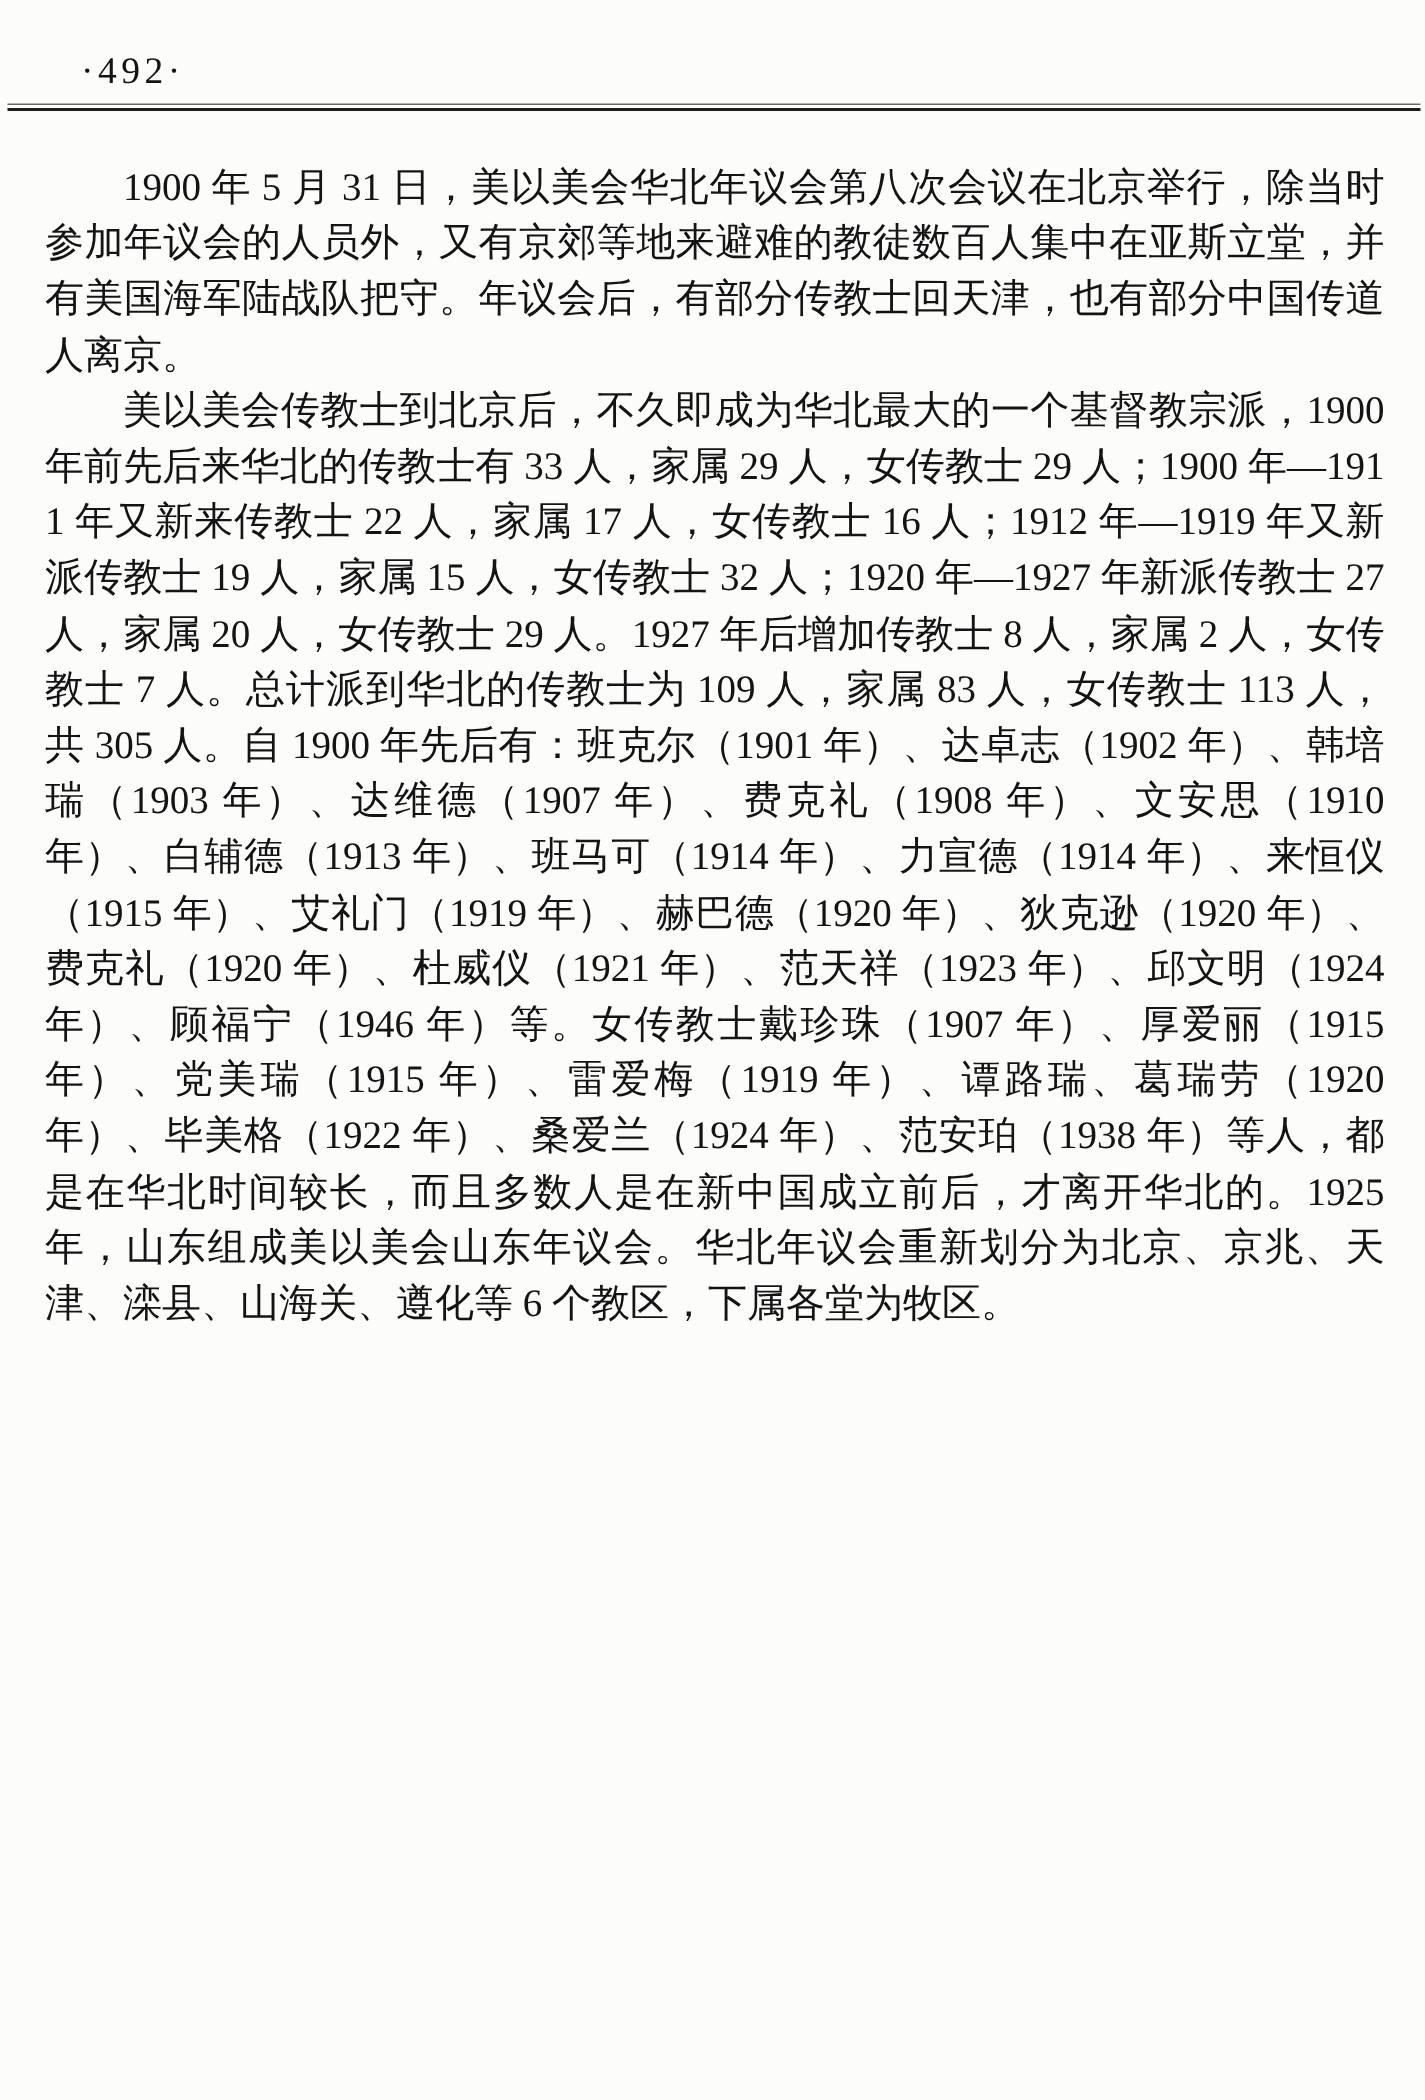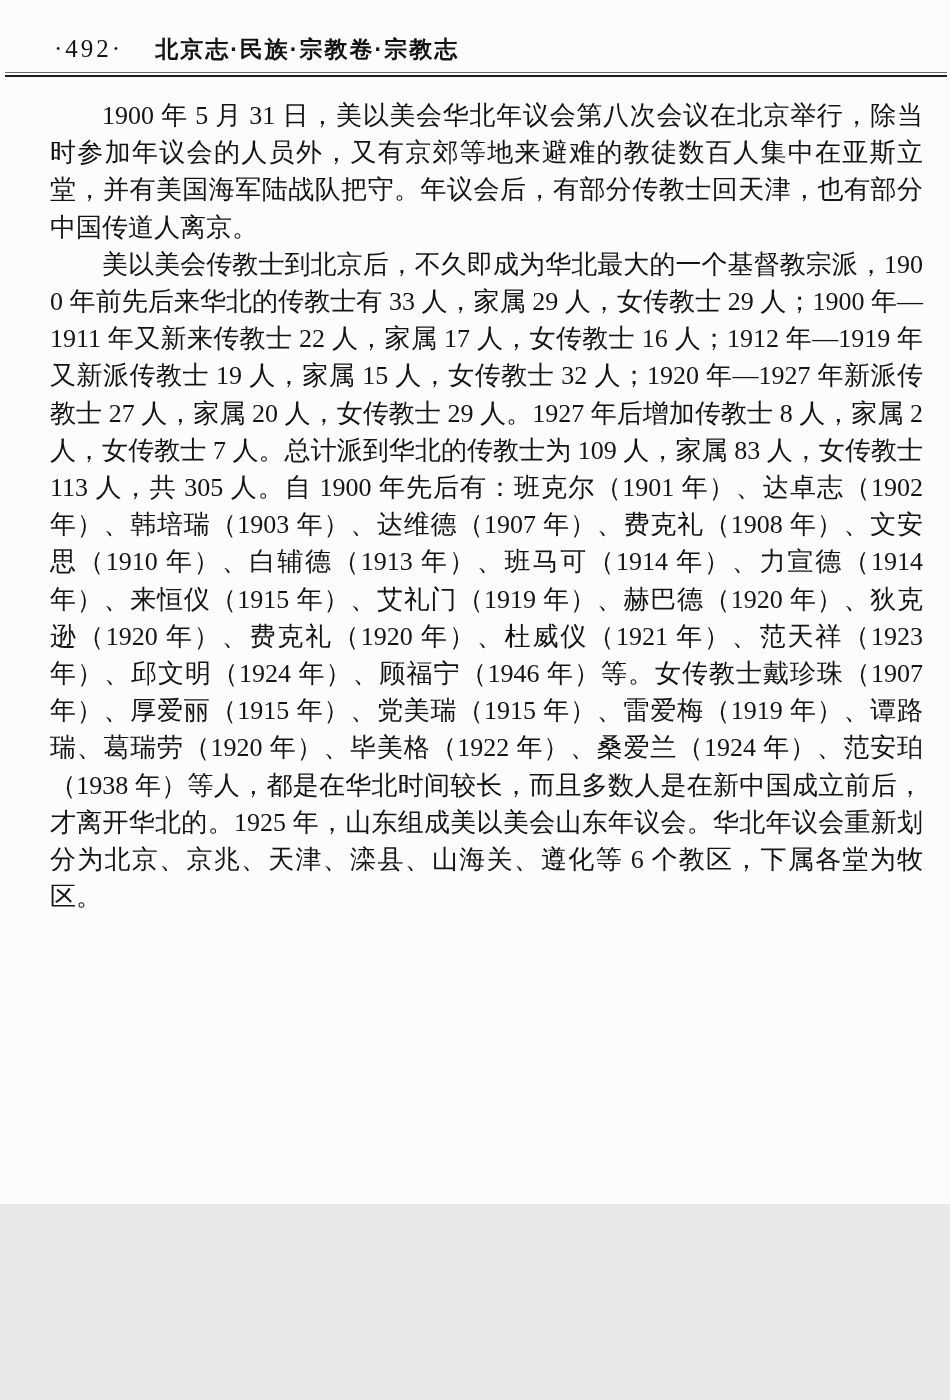--- a/index.html
+++ b/index.html
@@ -3,21 +3,21 @@
 <meta charset="utf-8">
 <style>
   html, body {
     margin: 0;
     padding: 0;
     background: #e8e8e6;
   }
   .page {
     position: relative;
     width: 950px;
-    height: 1204px;
+    height: 1400px;
     margin: 0 auto;
     background: #fcfcfa;
     box-sizing: border-box;
     overflow: hidden;
     font-family: "Liberation Serif", "DejaVu Serif", serif;
     color: #141414;
   }
   .running-head {
     display: flex;
     align-items: baseline;
@@ -36,42 +36,40 @@
     font-size: 23px;
     letter-spacing: 2px;
   }
   .head-rule {
     margin: 7px 3px 0 5px;
     height: 2px;
     border-top: 1px solid #6a6a6a;
     border-bottom: 2.5px solid #1c1c1c;
   }
   .body-text {
-    padding: 20px 27px 0 30px;
+    padding: 32px 27px 0 30px;
     font-size: 26px;
     line-height: 37.2px;
     text-align: justify;
     text-justify: inter-ideograph;
-    margin-left: 20px;
   }
   .body-text p {
     margin: 0;
     padding: 0;
     text-indent: 2em;
     word-break: break-all;
   }
 </style>
 </head>
 <body>
 
 <div class="page">
 
   <div class="running-head">
     <span class="page-number">·492·</span>
-    <span class="book-title">北京志·民族·宗教卷·宗教志</span>
   </div>
 
   <div class="head-rule"></div>
 
   <div class="body-text">
     <p>1900 年 5 月 31 日，美以美会华北年议会第八次会议在北京举行，除当时参加年议会的人员外，又有京郊等地来避难的教徒数百人集中在亚斯立堂，并有美国海军陆战队把守。年议会后，有部分传教士回天津，也有部分中国传道人离京。</p>
     <p>美以美会传教士到北京后，不久即成为华北最大的一个基督教宗派，1900 年前先后来华北的传教士有 33 人，家属 29 人，女传教士 29 人；1900 年—1911 年又新来传教士 22 人，家属 17 人，女传教士 16 人；1912 年—1919 年又新派传教士 19 人，家属 15 人，女传教士 32 人；1920 年—1927 年新派传教士 27 人，家属 20 人，女传教士 29 人。1927 年后增加传教士 8 人，家属 2 人，女传教士 7 人。总计派到华北的传教士为 109 人，家属 83 人，女传教士 113 人，共 305 人。自 1900 年先后有：班克尔（1901 年）、达卓志（1902 年）、韩培瑞（1903 年）、达维德（1907 年）、费克礼（1908 年）、文安思（1910 年）、白辅德（1913 年）、班马可（1914 年）、力宣德（1914 年）、来恒仪（1915 年）、艾礼门（1919 年）、赫巴德（1920 年）、狄克逊（1920 年）、费克礼（1920 年）、杜威仪（1921 年）、范天祥（1923 年）、邱文明（1924 年）、顾福宁（1946 年）等。女传教士戴珍珠（1907 年）、厚爱丽（1915 年）、党美瑞（1915 年）、雷爱梅（1919 年）、谭路瑞、葛瑞劳（1920 年）、毕美格（1922 年）、桑爱兰（1924 年）、范安珀（1938 年）等人，都是在华北时间较长，而且多数人是在新中国成立前后，才离开华北的。1925 年，山东组成美以美会山东年议会。华北年议会重新划分为北京、京兆、天津、滦县、山海关、遵化等 6 个教区，下属各堂为牧区。</p>
   </div>
 
 </div>

